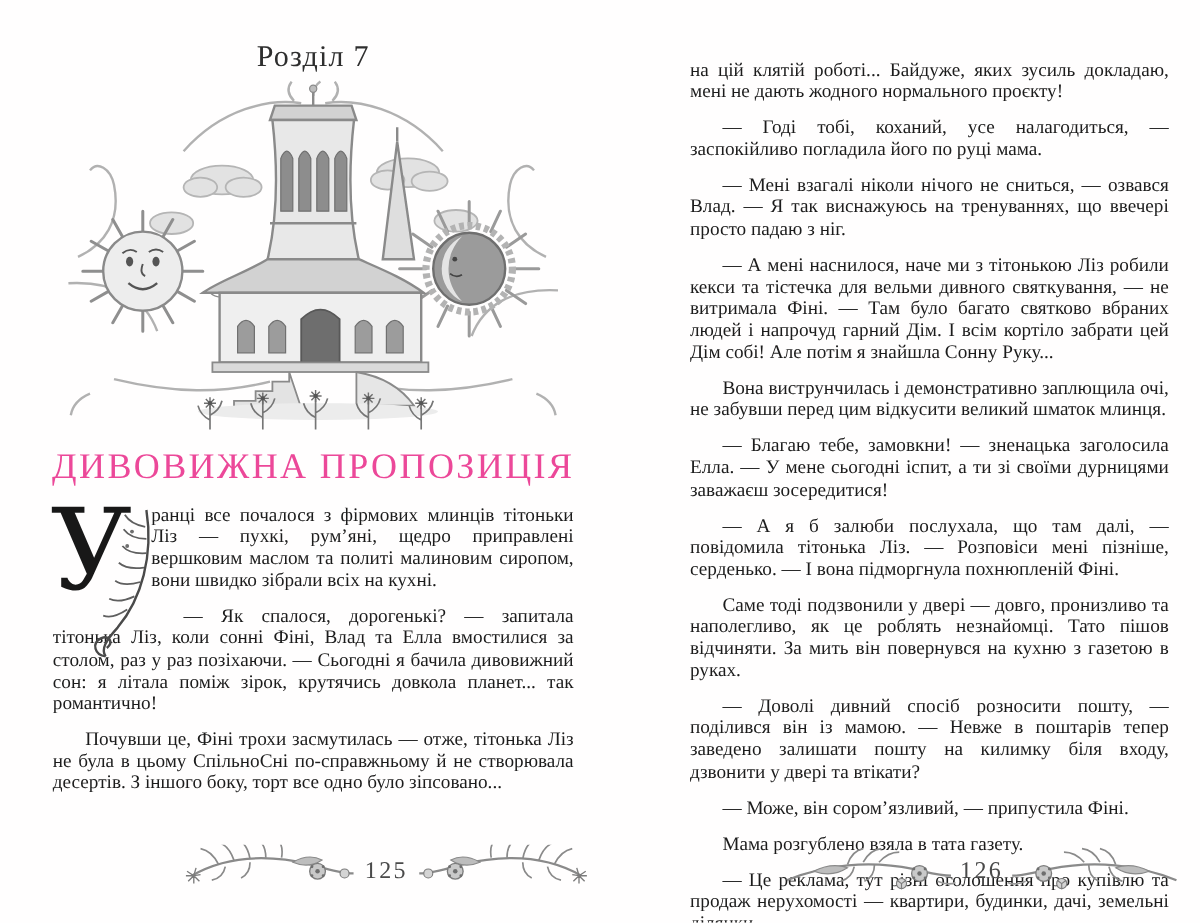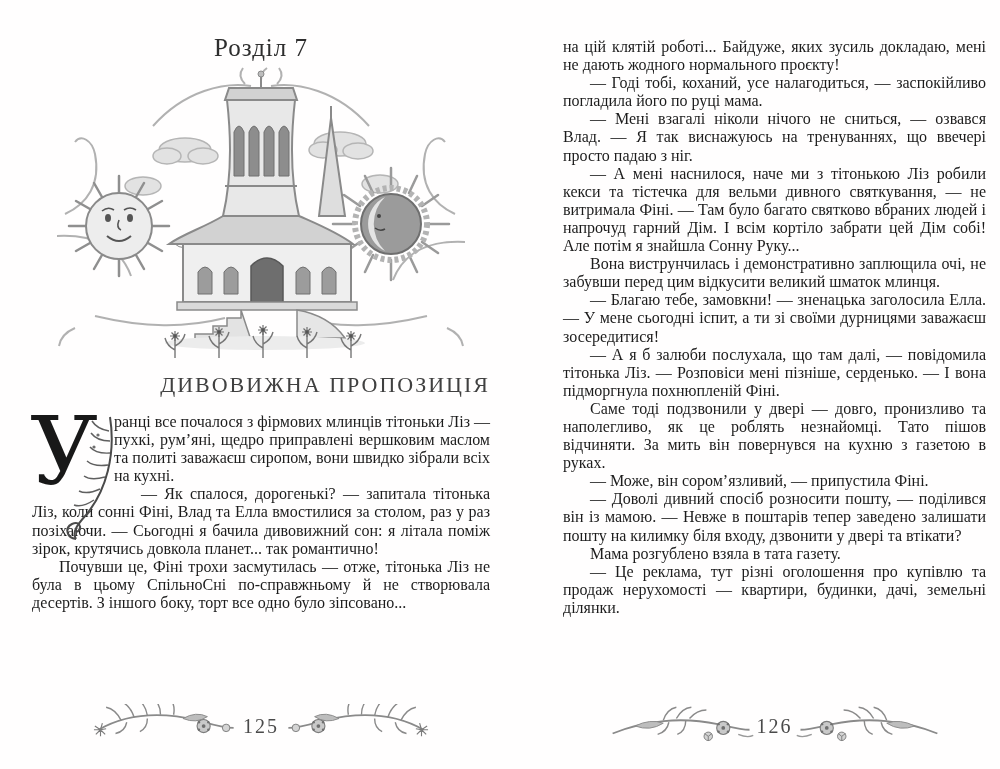--- a/index.html
+++ b/index.html
@@ -10,37 +10,37 @@
   .page { position:absolute; top:0; height:769px; }
   .page-left  { left:32px;  width:458px; }
   .page-right { left:563px; width:423px; }
 
   .chapter-heading {
     margin-top:34px; text-align:center; font-size:25px; letter-spacing:1px;
     color:#2e2e2e;
   }
   .illustration { width:452px; height:296px; margin:4px auto 0; }
   .chapter-title {
-    margin:10px 0 15px; text-align:right; font-size:22px; font-weight:400;
-    letter-spacing:2px; color:#404040; white-space:nowrap;
-  }
-
-  p { margin:0; text-align:justify; font-size:16px; line-height:18.1px; color:#1c1c1c; }
+    margin:10px 0 15px; text-align:center; font-size:30px; font-weight:400;
+    letter-spacing:2px; color:#ec4899; white-space:nowrap;
+  }
+
+  p { margin:12px; text-align:justify; font-size:16px; line-height:18.1px; color:#1c1c1c; }
   p.indent { text-indent:27px; }
 
   .dropcap-box { float:left; width:82px; height:90px; position:relative; }
   .dropcap {
     position:absolute; left:-2px; top:-8px; font-size:94px; line-height:94px;
     font-family:"DejaVu Serif","Liberation Serif",serif; color:#181818;
   }
   .fern { position:absolute; left:32px; top:0; pointer-events:none; }
 
   .page-footer {
     position:absolute; left:0; right:0; top:704px;
-    display:flex; align-items:center; justify-content:center; 
+    display:flex; align-items:center; justify-content:flex-end; 
   }
   .page-number { font-size:20px; letter-spacing:2px; color:#4a4a4a; }
   .flourish { display:block; }
   .flourish.mirror { transform:scaleX(-1); }
 
   .right-body { padding-top:38px; }
 
   .page-edge-shadow {
     position:absolute; right:0; top:0; width:8px; height:769px;
     background:linear-gradient(to right, rgba(230,230,230,0), #cfcfcf 55%, #8f8f8f);
@@ -180,21 +180,21 @@
               <path d="M46,40 q-14,1 -20,-6"></path>
                 <path d="M44,52 q-14,2 -21,-4"></path>
               <path d="M41,64 q-14,4 -21,-1"></path>
                 <path d="M36,76 q-13,6 -21,2"></path>
               <path d="M30,87 q-12,8 -20,5"></path>
             </g>
             <circle cx="34" cy="22" r="1.6" fill="#6f6f6f"></circle>
               <circle cx="30" cy="34" r="1.6" fill="#6f6f6f"></circle>
           </svg>
         </span>
-        <span>ранці все почалося з фірмових млинців тітоньки Ліз — пухкі, рум’яні, щедро приправлені вершковим маслом та политі заважаєш сиропом, вони швидко зібрали всіх на кухні.</span>
+        <span>ранці все почалося з фірмових млинців тітоньки Ліз — пухкі, рум’яні, щедро приправлені вершковим маслом та политі малиновим сиропом, вони швидко зібрали всіх на кухні.</span>
       </p>
       <p class="indent">— Як спалося, дорогенькі? — запитала тітонька Ліз, коли сонні Фіні, Влад та Елла вмостилися за столом, раз у раз позіхаючи. — Сьогодні я бачила дивовижний сон: я літала поміж зірок, крутячись довкола планет... так романтично!</p>
       <p class="indent">Почувши це, Фіні трохи засмутилась — отже, тітонька Ліз не була в цьому СпільноСні по-справжньому й не створювала десертів. З іншого боку, торт все одно було зіпсовано...</p>
     </div>
 
     <div class="page-footer">
       <svg class="flourish" width="150" height="44" viewBox="0 0 160 44">
         <path d="M6,26 C34,10 70,6 112,16 C126,20 138,24 150,24" stroke="#8a8a8a" stroke-width="2" fill="none"></path>
         <g stroke="#8a8a8a" stroke-width="1.5" fill="none">
           <path d="M30,16 q-6,-12 -16,-14"></path>
@@ -243,22 +243,22 @@
   <div class="page page-right">
     <div class="body-text right-body">
       <p>на цій клятій роботі... Байдуже, яких зусиль докладаю, мені не дають жодного нормального проєкту!</p>
       <p class="indent">— Годі тобі, коханий, усе налагодиться, — заспокійливо погладила його по руці мама.</p>
       <p class="indent">— Мені взагалі ніколи нічого не сниться, — озвався Влад. — Я так виснажуюсь на тренуваннях, що ввечері просто падаю з ніг.</p>
       <p class="indent">— А мені наснилося, наче ми з тітонькою Ліз робили кекси та тістечка для вельми дивного святкування, — не витримала Фіні. — Там було багато святково вбраних людей і напрочуд гарний Дім. І всім кортіло забрати цей Дім собі! Але потім я знайшла Сонну Руку...</p>
       <p class="indent">Вона виструнчилась і демонстративно заплющила очі, не забувши перед цим відкусити великий шматок млинця.</p>
       <p class="indent">— Благаю тебе, замовкни! — зненацька заголосила Елла. — У мене сьогодні іспит, а ти зі своїми дурницями заважаєш зосередитися!</p>
       <p class="indent">— А я б залюби послухала, що там далі, — повідомила тітонька Ліз. — Розповіси мені пізніше, серденько. — І вона підморгнула похнюпленій Фіні.</p>
       <p class="indent">Саме тоді подзвонили у двері — довго, пронизливо та наполегливо, як це роблять незнайомці. Тато пішов відчиняти. За мить він повернувся на кухню з газетою в руках.</p>
+      <p class="indent">— Доволі дивний спосіб розносити пошту, — поділився він із мамою. — Невже в поштарів тепер заведено залишати пошту на килимку біля входу, дзвонити у двері та втікати?</p>
       <p class="indent">— Може, він сором’язливий, — припустила Фіні.</p>
-      <p class="indent">— Доволі дивний спосіб розносити пошту, — поділився він із мамою. — Невже в поштарів тепер заведено залишати пошту на килимку біля входу, дзвонити у двері та втікати?</p>
       <p class="indent">Мама розгублено взяла в тата газету.</p>
       <p class="indent">— Це реклама, тут різні оголошення про купівлю та продаж нерухомості — квартири, будинки, дачі, земельні ділянки.</p>
     </div>
 
     <div class="page-footer">
       <svg class="flourish" width="150" height="44" viewBox="0 0 160 44">
         <path d="M6,30 C40,16 80,12 118,20 C132,23 142,26 152,26" stroke="#8a8a8a" stroke-width="2" fill="none"></path>
         <g stroke="#8a8a8a" stroke-width="1.5" fill="none">
           <path d="M60,16 q4,-12 14,-14"></path>
             <path d="M74,14 q6,-11 16,-12"></path>

